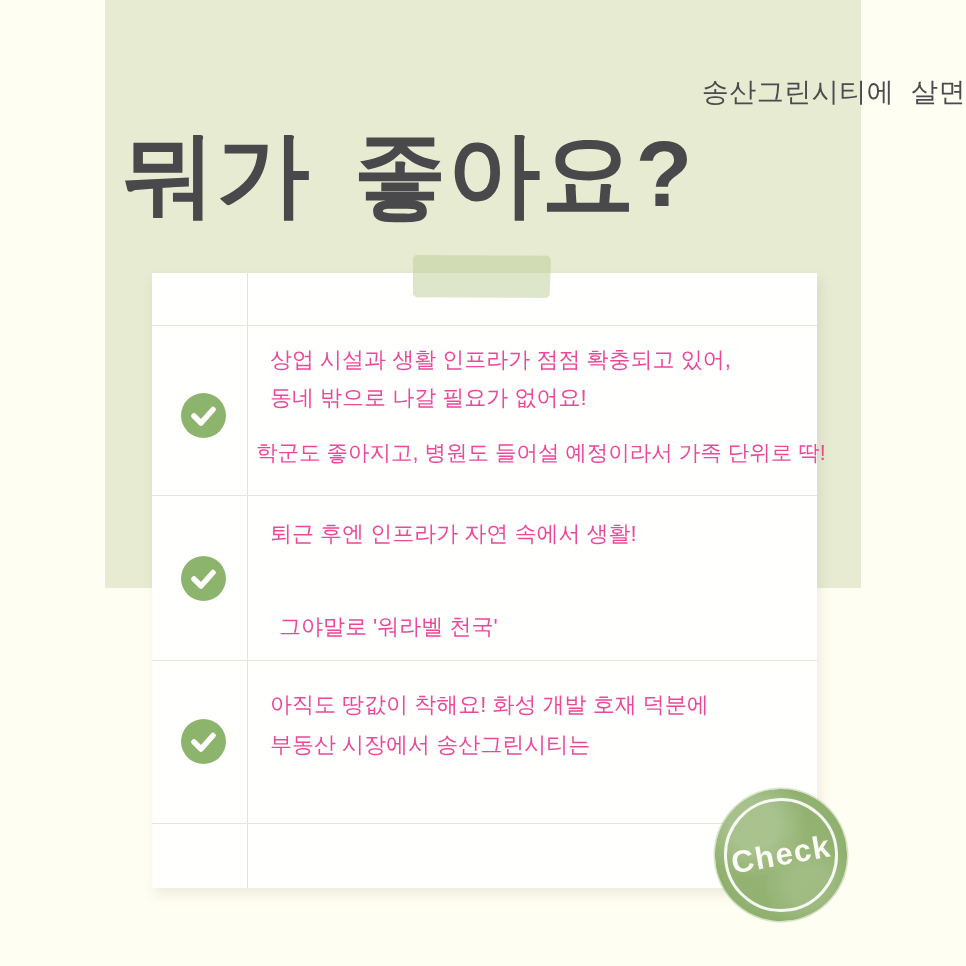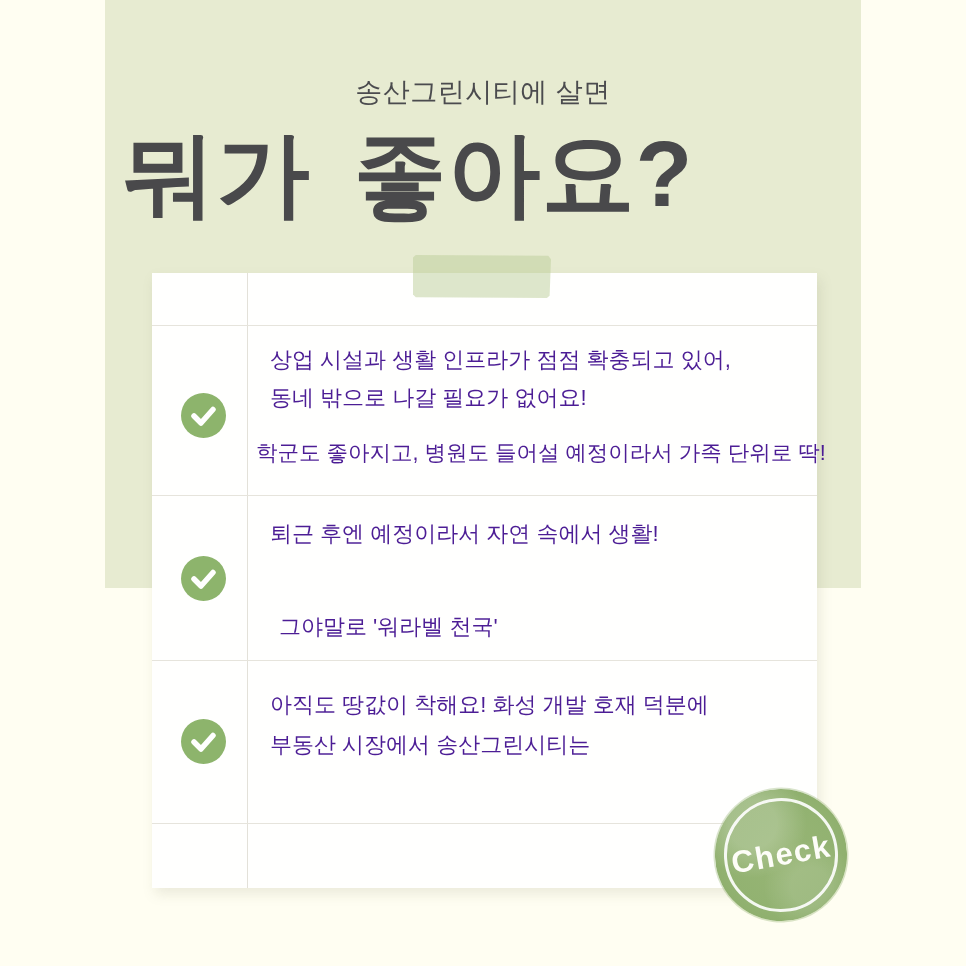--- a/index.html
+++ b/index.html
@@ -16,25 +16,26 @@
   }
   .green-panel {
     position: absolute;
     left: 105px; top: 0;
     width: 756px; height: 588px;
     background: #E7EBD1;
   }
   .subtitle {
     position: absolute;
     left: 0; top: 74px; width: 966px;
-    text-align: center;
+    text-align: right;
     font-size: 27px;
     font-weight: 500;
     color: #4B4B4E;
     letter-spacing: 0.5px;
+    font-family: Liberation Mono, monospace;
   }
   .headline {
     position: absolute;
     left: 0; top: 118px; width: 816px;
     text-align: center;
     font-size: 93px;
     line-height: 112px;
     font-weight: 900;
     color: #49494B;
     letter-spacing: 1px;
@@ -67,21 +68,21 @@
     left: 29px;
     width: 45px; height: 45px;
     display: block;
   }
   .check svg { display: block; width: 45px; height: 45px; }
   .check.c1 { top: 120px; }
   .check.c2 { top: 283px; }
   .check.c3 { top: 446px; }
   .item-text {
     position: absolute;
-    color: #4c1d95;
+    color: #ec4899;
     font-size: 22px;
     white-space: nowrap;
   }
   .s1-main { left: 118px; top: 322px; line-height: 38px; }
   .s1-note { left: 104px; top: 439px; line-height: 28px; font-size: 21.5px; text-align: center; }
   .s2-main { left: 118px; top: 242px; line-height: 38px; }
   .s2-note { left: 118px; top: 340px; line-height: 28px; margin-left: 9px; }
   .s3-main { left: 118px; top: 412px; line-height: 40px; }
   .s1-main { top: 68px; }
   .s1-note { top: 166px; }
@@ -158,21 +159,21 @@
       </svg>
     </span>
 
     <div class="item-text s1-main">
       <p>상업 시설과 생활 인프라가 점점 확충되고 있어,</p>
       <p>동네 밖으로 나갈 필요가 없어요!</p>
     </div>
     <div class="item-text s1-note">학군도 좋아지고, 병원도 들어설 예정이라서 가족 단위로 딱!</div>
 
     <div class="item-text s2-main">
-      <p>퇴근 후엔 예정이라서 자연 속에서 생활!</p>
+      <p>퇴근 후엔 인프라가 자연 속에서 생활!</p>
     </div>
     <div class="item-text s2-note">그야말로 '워라벨 천국'</div>
 
     <div class="item-text s3-main">
       <p>아직도 땅값이 착해요! 화성 개발 호재 덕분에</p>
       <p>부동산 시장에서 송산그린시티는</p>
     </div>
   </div>
 
   <div class="tape"></div>

